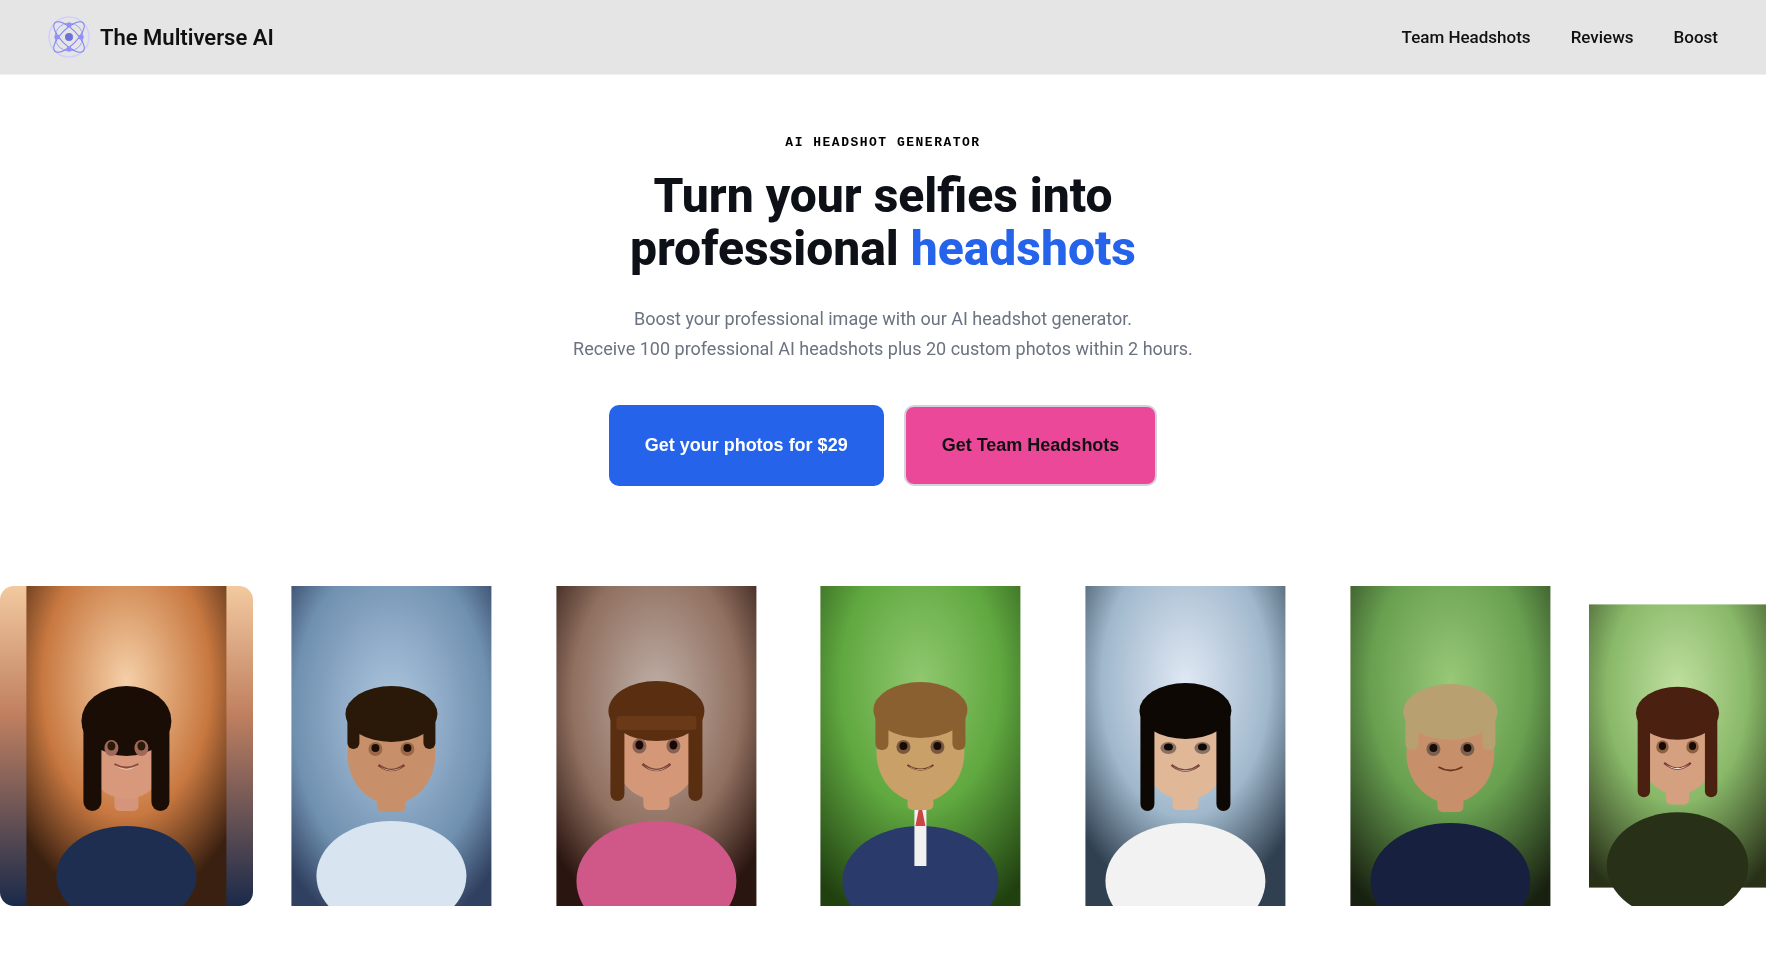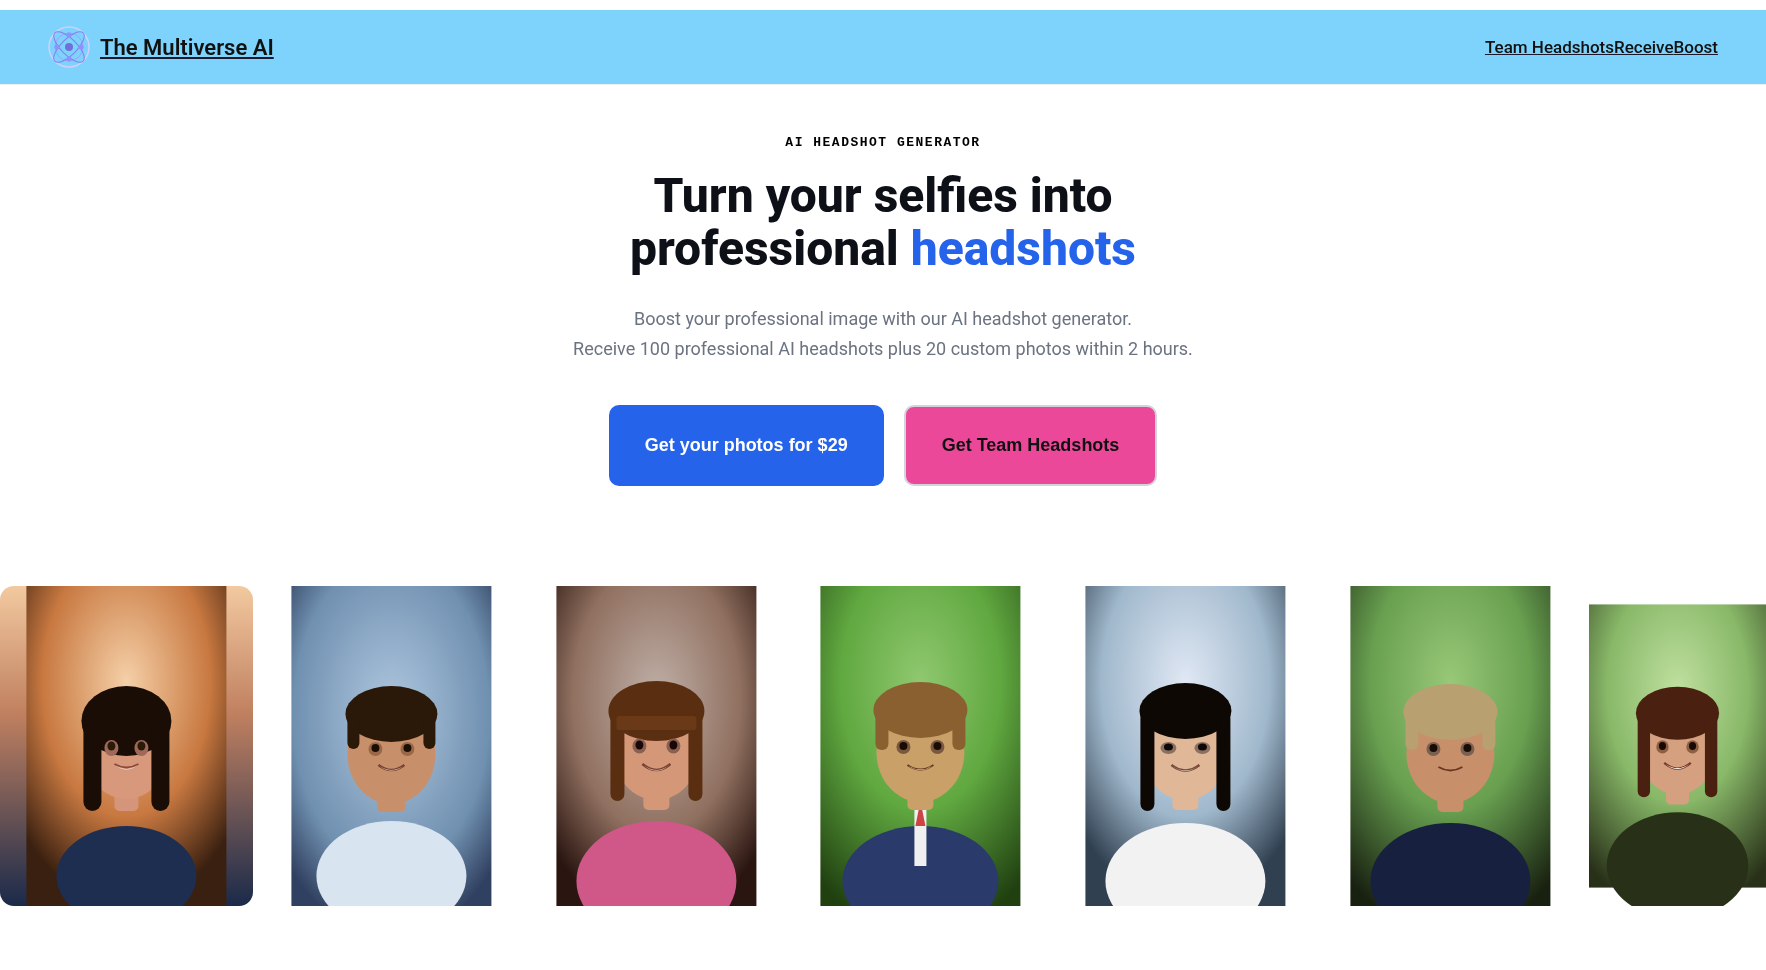--- a/index.html
+++ b/index.html
@@ -16,24 +16,23 @@
     }
 
     
     header {
       display: flex;
       align-items: center;
       justify-content: space-between;
       padding: 16px 48px;
       border-bottom: 1px solid #f0f0f0;
       position: sticky;
-      top: 10px;
-      background: #7dd3fc;
+      top: 0;
+      background: #e5e5e5;
       z-index: 100;
-      text-decoration: underline;
     }
 
     .logo-area {
       display: flex;
       align-items: center;
       gap: 10px;
       cursor: pointer;
     }
 
     .logo-icon {
@@ -43,20 +42,21 @@
 
     .logo-text {
       font-size: 22px;
       font-weight: 600;
       color: #111;
     }
 
     nav {
       display: flex;
       align-items: center;
+      gap: 40px;
     }
 
     nav a {
       text-decoration: none;
       color: #111;
       font-size: 17px;
       font-weight: 500;
       cursor: pointer;
     }
 
@@ -203,21 +203,21 @@
       <circle cx="21" cy="9" r="2.5" fill="#9090ff"></circle>
       <circle cx="21" cy="33" r="2.5" fill="#9090ff"></circle>
       <circle cx="9" cy="21" r="2.5" fill="#9090ff"></circle>
       <circle cx="33" cy="21" r="2.5" fill="#9090ff"></circle>
     </svg>
     <span class="logo-text">The Multiverse AI</span>
   </div>
 
   <nav>
     <a>Team Headshots</a>
-    <a>Receive</a>
+    <a>Reviews</a>
     <a>Boost</a>
   </nav>
 </header>
 
 <section class="hero">
   <div class="badge">AI HEADSHOT GENERATOR</div>
 
   <h1 class="hero-title">
     <span>Turn your selfies into</span><br>
     <span>professional </span><span class="highlight">headshots</span>

